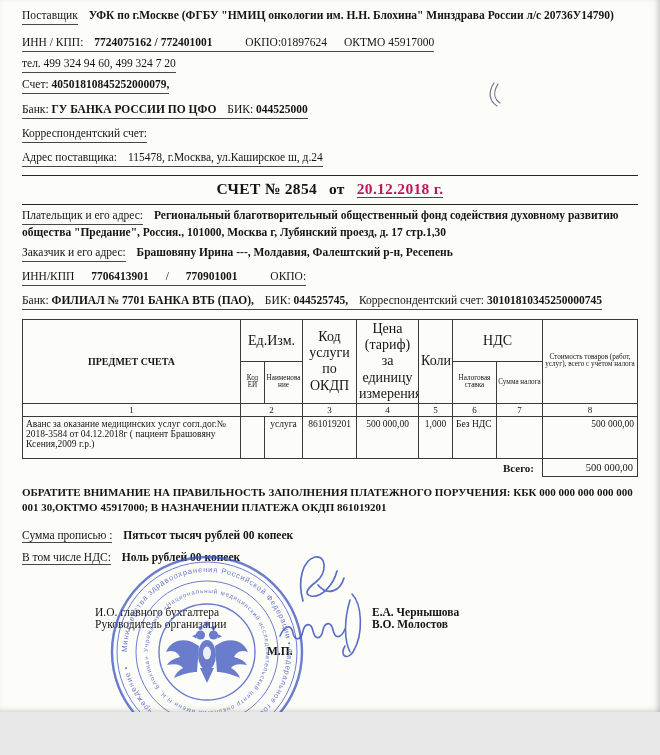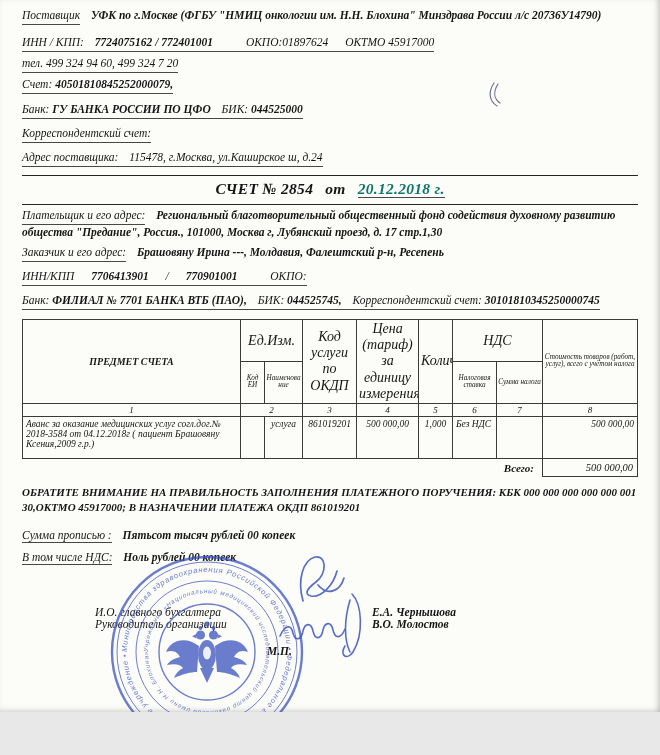--- a/index.html
+++ b/index.html
@@ -4,32 +4,31 @@
 <style>
   * { margin:0; padding:0; box-sizing:border-box; }
   html,body { background:#e8e8e8; }
   body { width:660px; }
   .page {
     position:relative; width:660px; height:712px; overflow:hidden;
     background:#fcfcf9; color:#151515;
     font-family:"Liberation Serif","DejaVu Serif",serif;
     padding:8px 22px 0 22px;
     box-shadow: inset -5px 0 7px -4px rgba(110,110,110,.45), inset 0 -4px 6px -3px rgba(120,120,120,.3);
-    font-style: italic;
   }
   .line { font-size:11.5px; line-height:1.3; }
   .b { font-weight:bold; }
   .ul { border-bottom:1px solid #474747; padding-bottom:1px; display:inline-block; }
   .gap14 { margin-left:14px; } .gap30 { margin-left:30px; } .gap8 { margin-left:8px; }
   .mb10 { margin-bottom:10px; } .mb8 { margin-bottom:8px; } .mb7 { margin-bottom:7px; }
   .mb6 { margin-bottom:6px; } .mb4 { margin-bottom:4px; }
   .rule { border-top:1.6px solid #262626; }
   .title-band { text-align:center; padding:4px 0 6px; }
   .title-band .t { font-size:15.5px; font-weight:bold; letter-spacing:.3px; }
-  .title-band .d { border-bottom:1px solid #474747; color:#0f766e; }
+  .title-band .d { border-bottom:1px solid #474747; color:#be185d; }
   .payer-block { margin-top:3px; }
   table.inv { width:100%; border-collapse:collapse; table-layout:fixed; margin-top:9px; }
   table.inv th, table.inv td { border:1px solid #3a3a3a; vertical-align:middle; overflow:hidden; }
   th.h1 { font-size:10px; font-weight:bold; }
   th.h { font-size:14px; font-weight:normal; padding:1px 2px; line-height:1.15; text-align:center; }
   th.hs { font-size:7.2px; font-weight:normal; padding:1px 1px; line-height:1.1; text-align:center; word-wrap:break-word; }
   tr.nums td { font-size:9px; text-align:center; height:13px; padding:0; }
   tr.datarow td { font-size:9.5px; padding:2px 3px; height:42px; vertical-align:top; }
   tr.datarow td.c { text-align:center; } tr.datarow td.r { text-align:right; }
   tr.totalrow td.empty { border:none; text-align:right; font-weight:bold; font-size:11px; padding:3px 8px 3px 0; }

